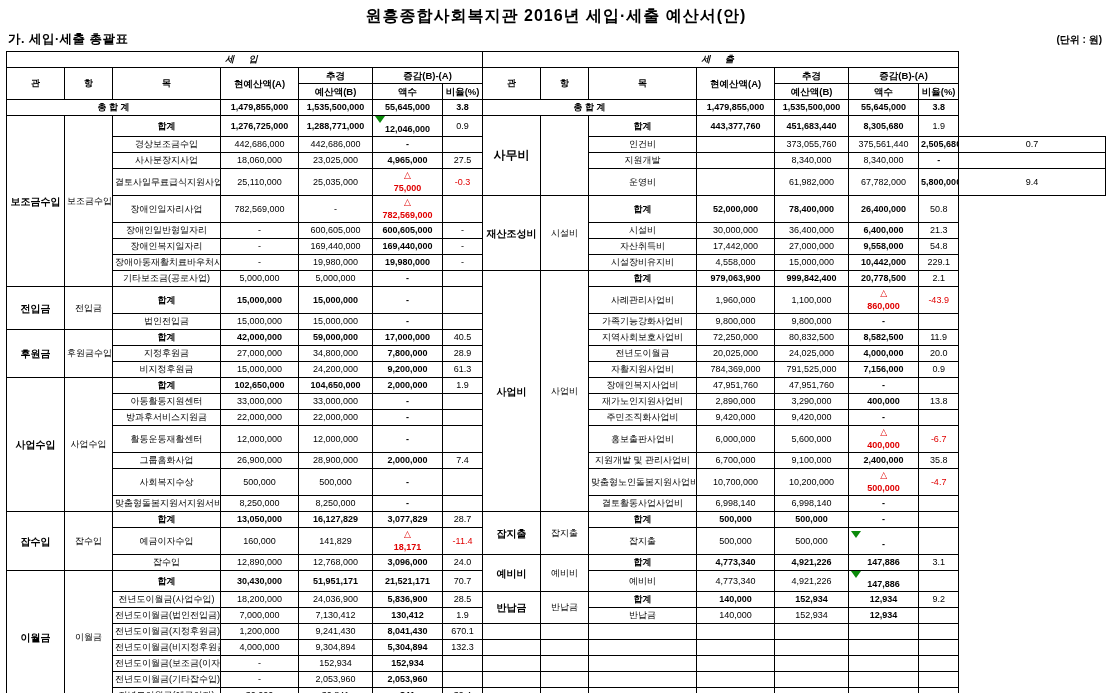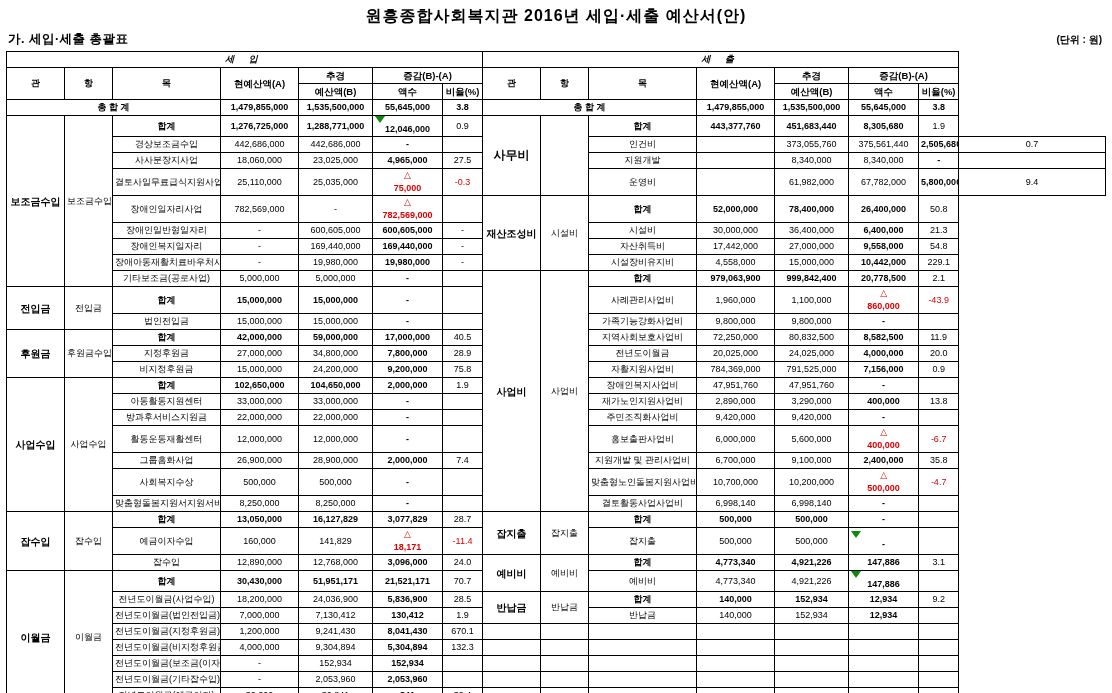--- a/index.html
+++ b/index.html
@@ -339,21 +339,21 @@
           <td class="num tiny8">20,025,000</td>
           <td class="num tiny8">24,025,000</td>
           <td class="numb">4,000,000</td>
           <td class="ctr">20.0</td>
         </tr>
         <tr>
           <td colspan="1" class="">비지정후원금</td>
           <td class="num">15,000,000</td>
           <td class="num">24,200,000</td>
           <td class="numb">9,200,000</td>
-          <td class="ctr">75.8</td>
+          <td class="ctr">61.3</td>
           <td colspan="1" class="tiny">자활지원사업비</td>
           <td class="num tiny8">784,369,000</td>
           <td class="num tiny8">791,525,000</td>
           <td class="numb">7,156,000</td>
           <td class="ctr">0.9</td>
         </tr>
         <tr>
           <td rowspan="7" class="vmid bold" style="font-size: 10px;">사업수입</td>
           <td rowspan="7" class="vmid tiny8">사업수입</td>
           <td class="bold">합계</td>

